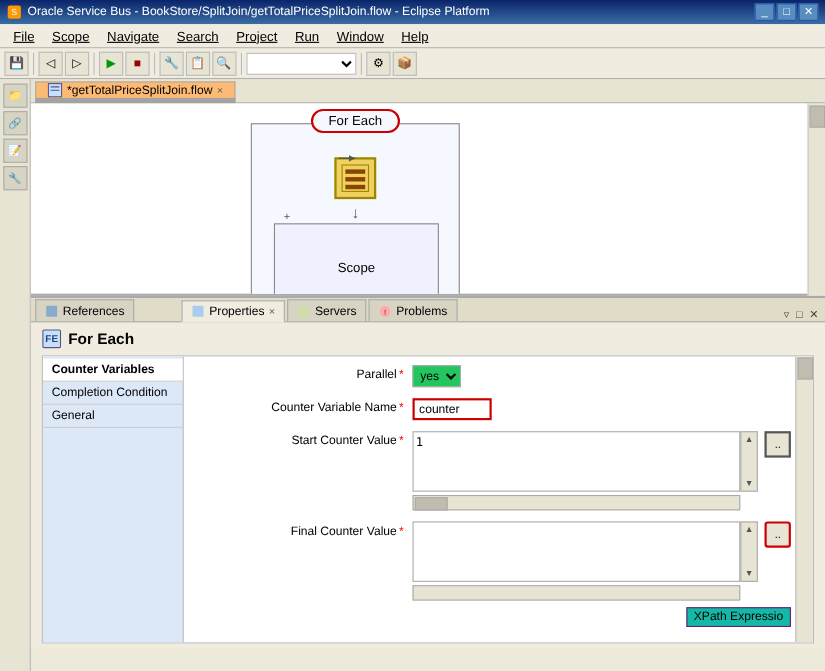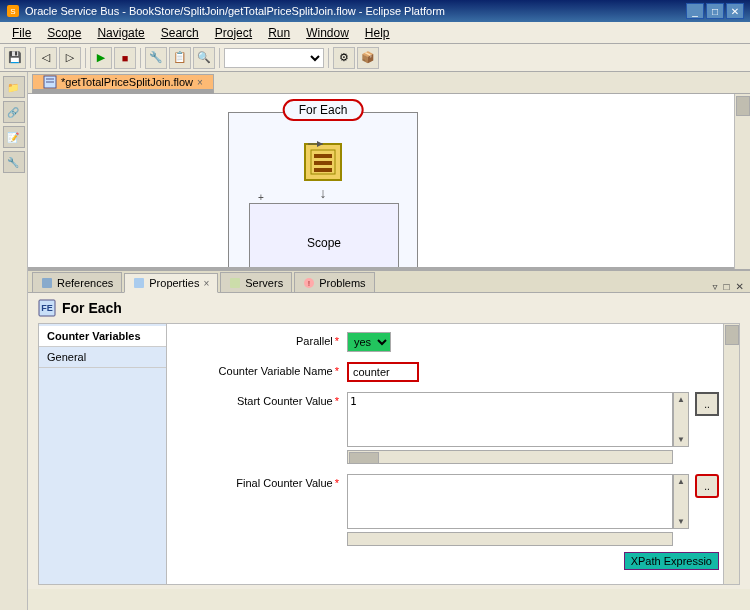--- a/index.html
+++ b/index.html
@@ -202,20 +202,21 @@
       cursor: pointer;
       height: 20px;
       display: flex;
       align-items: center;
       gap: 4px;
     }
     .panel-tab.active {
       background: #f0ece0;
       border-bottom: 1px solid #f0ece0;
       margin-bottom: -1px;
+      margin-left: 41px;
     }
 
     .panel-content {
       flex: 1;
       display: flex;
       flex-direction: column;
       padding: 6px 10px 4px 10px;
     }
 
     .panel-title {
@@ -498,25 +499,26 @@
             <rect x="1" y="1" width="16" height="16" fill="#c8dff8" stroke="#558" rx="1"></rect>
             <text x="9" y="12" text-anchor="middle" font-size="9" fill="#224488">FE</text>
           </svg>
           <span>For Each</span>
         </div>
 
         <div class="panel-body">
 
           <div class="props-nav">
             <div class="props-nav-item active">Counter Variables</div>
+            <div class="props-nav-item">Completion Condition</div>
             <div class="props-nav-item">General</div>
           </div>
 
           <div style="flex:1; display:flex; flex-direction:column; overflow:hidden; position:relative;">
-            <div class="props-form" style="flex:1; overflow:hidden; padding-right: 20px;">
+            <div class="props-form" style="flex:1; overflow:hidden; padding-right: 20px; margin-left: 28px;">
 
               <div class="form-row">
                 <div class="form-label">
                   <span>Parallel</span><span class="req">*</span>
                 </div>
                 <select class="form-select">
                   <option value="yes">yes</option>
                   <option value="no">no</option>
                 </select>
               </div>

